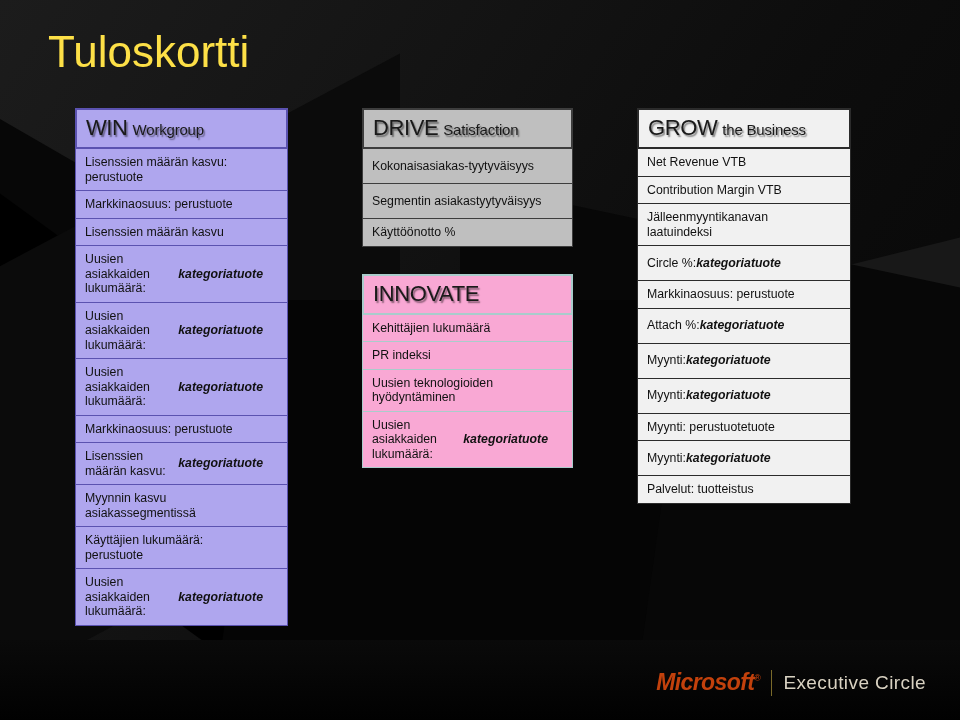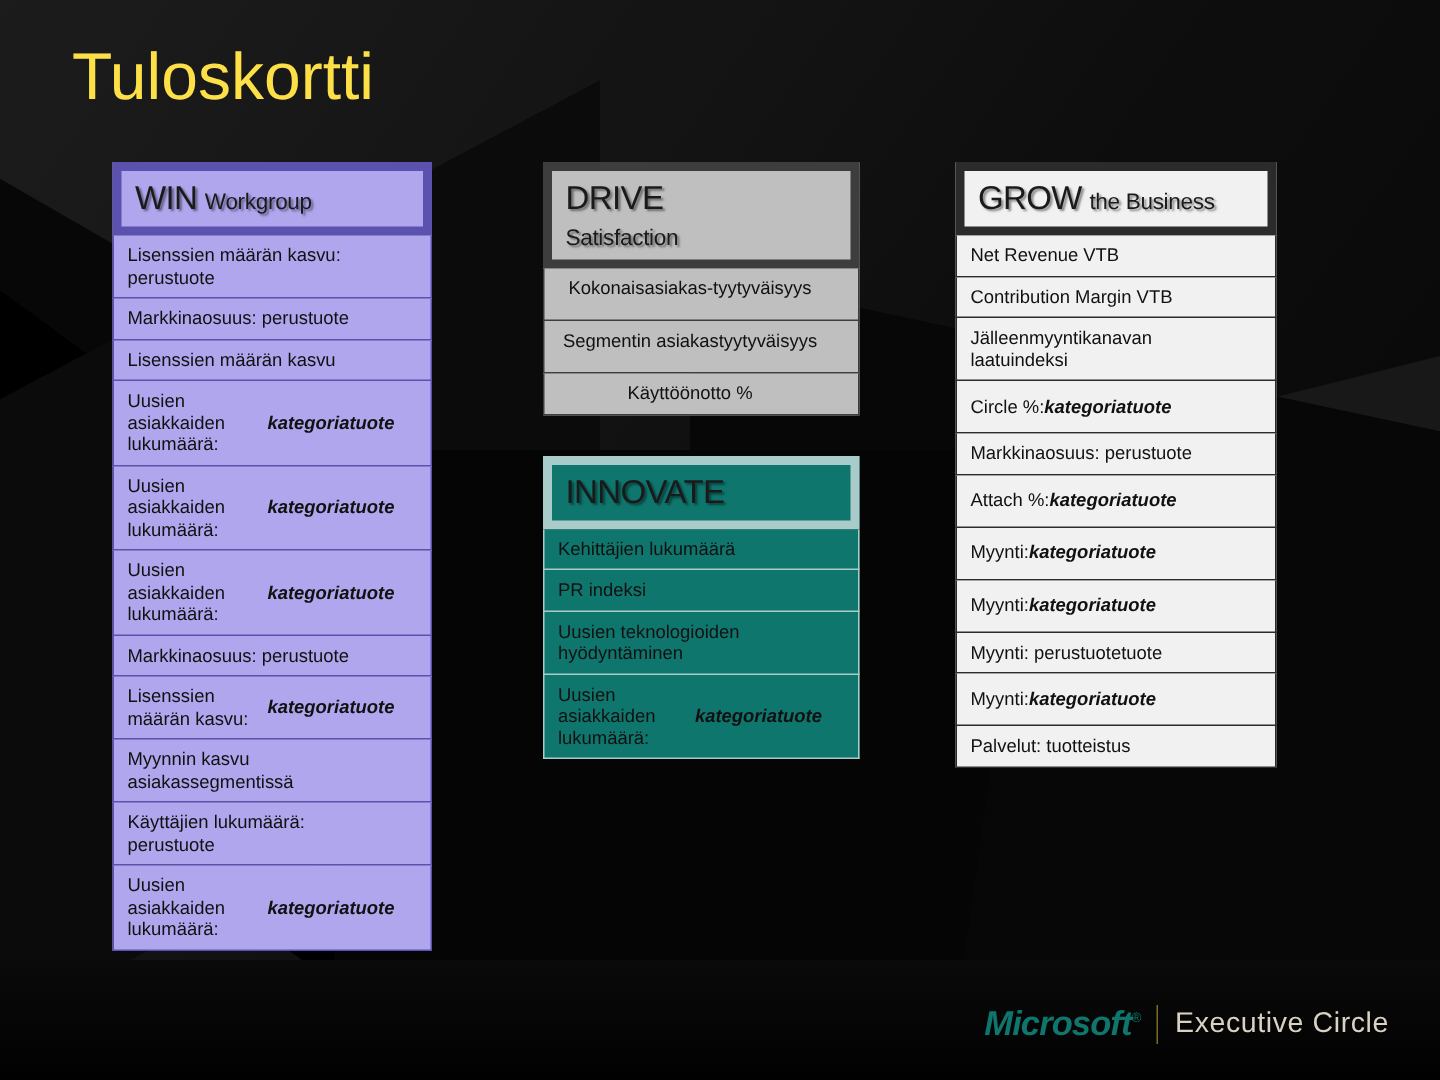--- a/index.html
+++ b/index.html
@@ -88,62 +88,62 @@
     line-height:1.18;
     color:#111;
     border:1px solid #4a4a8c;
     border-top:none;
     min-height:20px;
     display:flex;
     align-items:center;
   }
   .cell.h2 { min-height:35px; }
   .header {
-    border:6px solid #7f1d1d;
+    border:2px solid #7f1d1d;
     padding:5px 9px 6px 9px;
     display:flex;
     align-items:baseline;
     gap:5px;
     text-shadow: 1.5px 1.5px 1.5px rgba(0,0,0,0.45);
   }
   .header .big  { font-size:22px; color:#1a1a1a; letter-spacing:-0.4px; }
   .header .small{ font-size:15px; color:#1a1a1a; letter-spacing:-0.2px; }
 
   
   #col-win .header, #col-win .cell { background:#AFA6EE; }
   #col-win .cell { border-color:#5b52b0; }
   #col-win .header { border-color:#5b52b0; }
 
   
   #blk-drive .header, #blk-drive .cell { background:#BFBFBF; }
-  #blk-drive .cell, #blk-drive .header { border-color:#3d3d3d;flex-direction:column; }
-
-  
-  #blk-innovate .header, #blk-innovate .cell { background:#0f766e; }
+  #blk-drive .cell, #blk-drive .header { border-color:#3d3d3d; }
+
+  
+  #blk-innovate .header, #blk-innovate .cell { background:#f9a8d4; }
   #blk-innovate .cell, #blk-innovate .header { border-color:#a9cccb; }
 
   
   #blk-people .header, #blk-people .cell { background:#E6E6EC; }
   #blk-people .cell, #blk-people .header { border-color:#6b63ae; }
 
   
   #col-grow .header, #col-grow .cell { background:#F1F1F1; }
   #col-grow .cell, #col-grow .header { border-color:#2b2b2b; }
 
   .em { font-weight:bold; font-style:italic; }
 
   
   #footer {
     position:absolute; right:34px; bottom:24px;
     display:flex; align-items:center; gap:11px;
     z-index:6;
   }
   #ms-word {
     font-size:23px; font-weight:bold; font-style:italic;
-    color:#0f766e; letter-spacing:-0.6px;margin-left:41px;
+    color:#c2410c; letter-spacing:-0.6px;margin-left:41px;
   }
   #ms-reg { font-size:9px; vertical-align:super; font-style:normal; font-weight:normal;}
   #ms-div { width:1px; height:26px; background:#7a6a2a; }
   #ms-sub { font-size:19px; color:#D9D2C2; letter-spacing:0.4px; }
 </style>
 </head>
 <body>
 
 <div id="slide">
 

